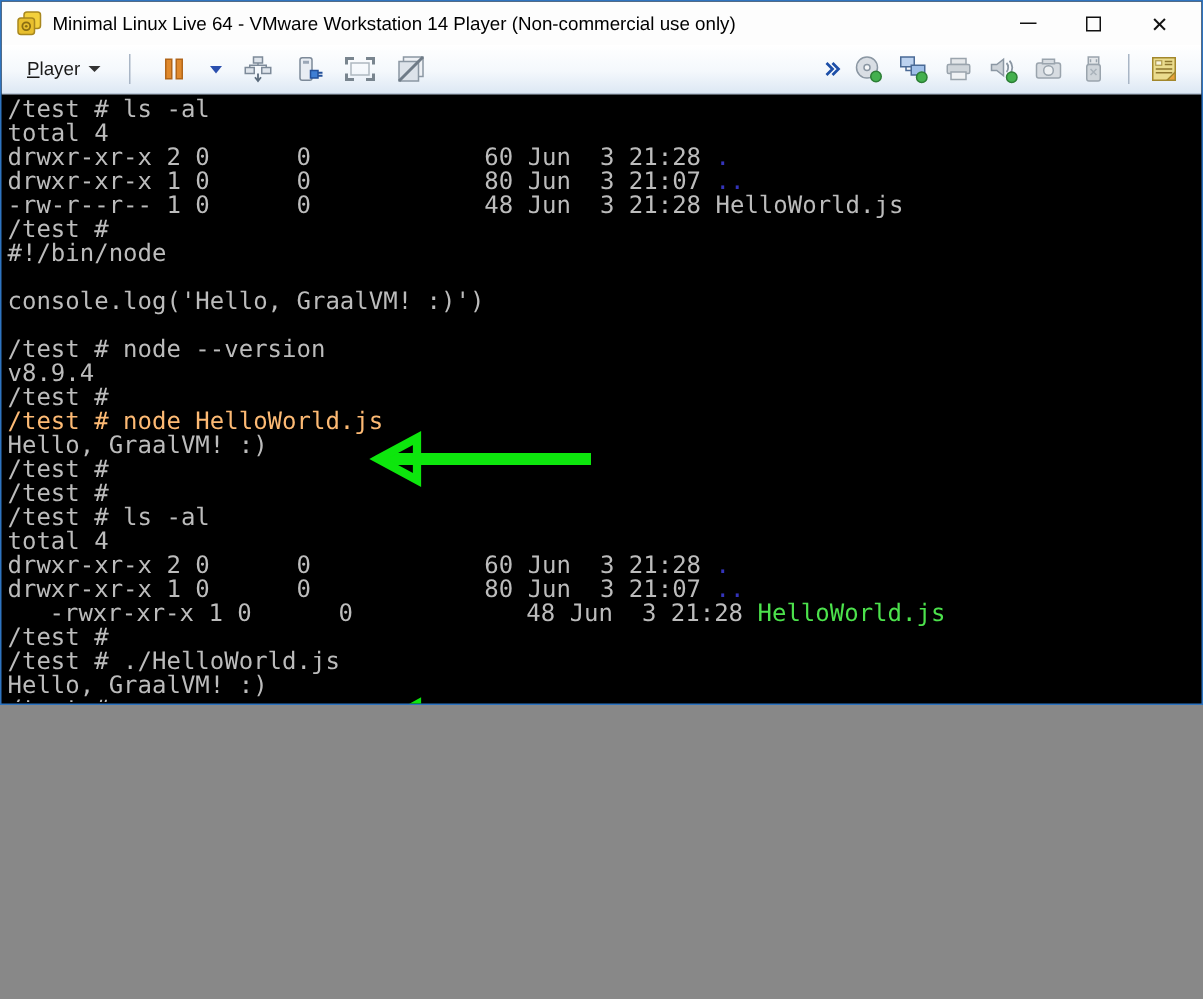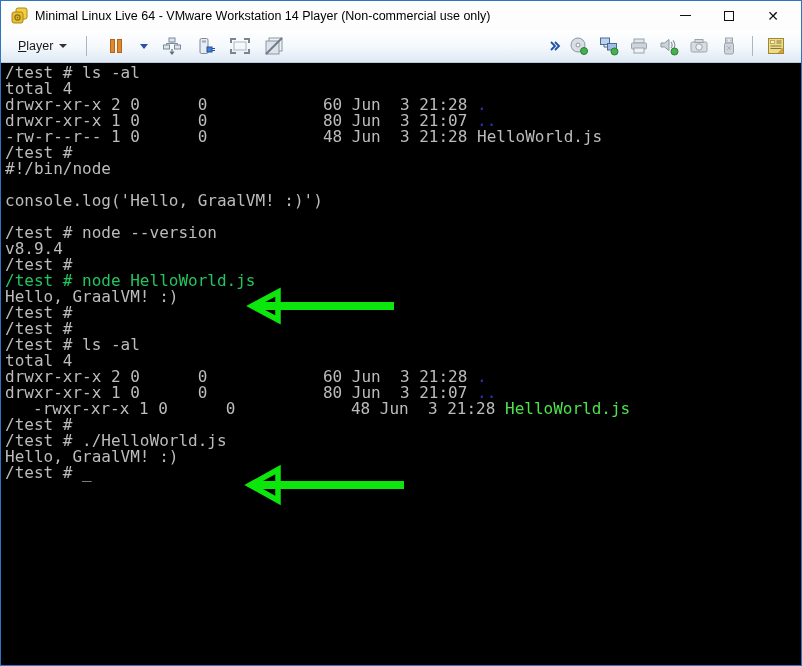--- a/index.html
+++ b/index.html
@@ -1,20 +1,20 @@
 <!DOCTYPE html>
 <html><head>
 <meta charset="utf-8">
 <style>
   * { margin:0; padding:0; box-sizing:border-box; }
   html,body { width:802px; height:666px; }
   body { font-family:"Liberation Sans", sans-serif; background:#888; }
 
   .window {
-    position:relative; width:802px; height:666px;
+    position:relative; width:802px; height:470px;
     border:1px solid #2e74c0; background:#000; overflow:hidden;
   }
 
   
   .titlebar {
     height:29px; background:#fdfdfd; display:flex; align-items:center;
     padding:0 6px 0 10px;
   }
   .titlebar .app-icon { width:17px; height:17px; margin-right:7px; flex:0 0 auto; }
   .titlebar .title { font-size:12.5px; color:#000; white-space:nowrap; overflow:hidden; }
@@ -211,21 +211,21 @@
       <div class="tline"><span style="color: rgb(188, 188, 188);">drwxr-xr-x 1 0      0            80 Jun  3 21:07 </span><span style="color: rgb(52, 52, 187);">..</span></div>
       <div class="tline"><span style="color: rgb(188, 188, 188);">-rw-r--r-- 1 0      0            48 Jun  3 21:28 HelloWorld.js</span></div>
       <div class="tline"><span style="color: rgb(188, 188, 188);">/test #</span></div>
       <div class="tline"><span style="color: rgb(188, 188, 188);">#!/bin/node</span></div>
       <div class="tline"></div>
       <div class="tline"><span style="color: rgb(188, 188, 188);">console.log('Hello, GraalVM! :)')</span></div>
       <div class="tline"></div>
       <div class="tline"><span style="color: rgb(188, 188, 188);">/test # node --version</span></div>
       <div class="tline"><span style="color: rgb(188, 188, 188);">v8.9.4</span></div>
       <div class="tline"><span style="color: rgb(188, 188, 188);">/test #</span></div>
-      <div class="tline"><span style="color: #22c55e;">/test # node HelloWorld.js</span></div>
+      <div class="tline"><span style="color: #fdba74;">/test # node HelloWorld.js</span></div>
       <div class="tline"><span style="color: rgb(188, 188, 188);">Hello, GraalVM! :)</span></div>
       <div class="tline"><span style="color: rgb(188, 188, 188);">/test #</span></div>
       <div class="tline"><span style="color: rgb(188, 188, 188);">/test #</span></div>
       <div class="tline"><span style="color: rgb(188, 188, 188);">/test # ls -al</span></div>
       <div class="tline"><span style="color: rgb(188, 188, 188);">total 4</span></div>
       <div class="tline"><span style="color: rgb(188, 188, 188);">drwxr-xr-x 2 0      0            60 Jun  3 21:28 </span><span style="color: rgb(52, 52, 187);">.</span></div>
       <div class="tline"><span style="color: rgb(188, 188, 188);">drwxr-xr-x 1 0      0            80 Jun  3 21:07 </span><span style="color: rgb(52, 52, 187);">..</span></div>
       <div class="tline"><span style="color: rgb(188, 188, 188); margin-left: 28px;">-rwxr-xr-x 1 0      0            48 Jun  3 21:28 </span><span style="color: rgb(76, 226, 76);">HelloWorld.js</span></div>
       <div class="tline"><span style="color: rgb(188, 188, 188);">/test #</span></div>
       <div class="tline"><span style="color: rgb(188, 188, 188); margin-top: 17px;">/test # ./HelloWorld.js</span></div>

